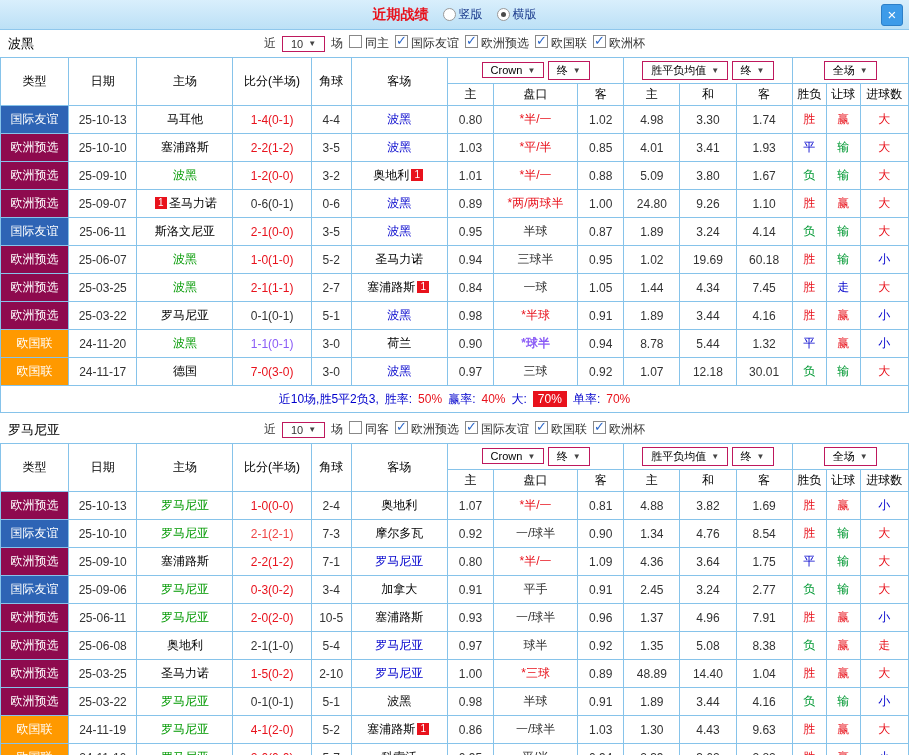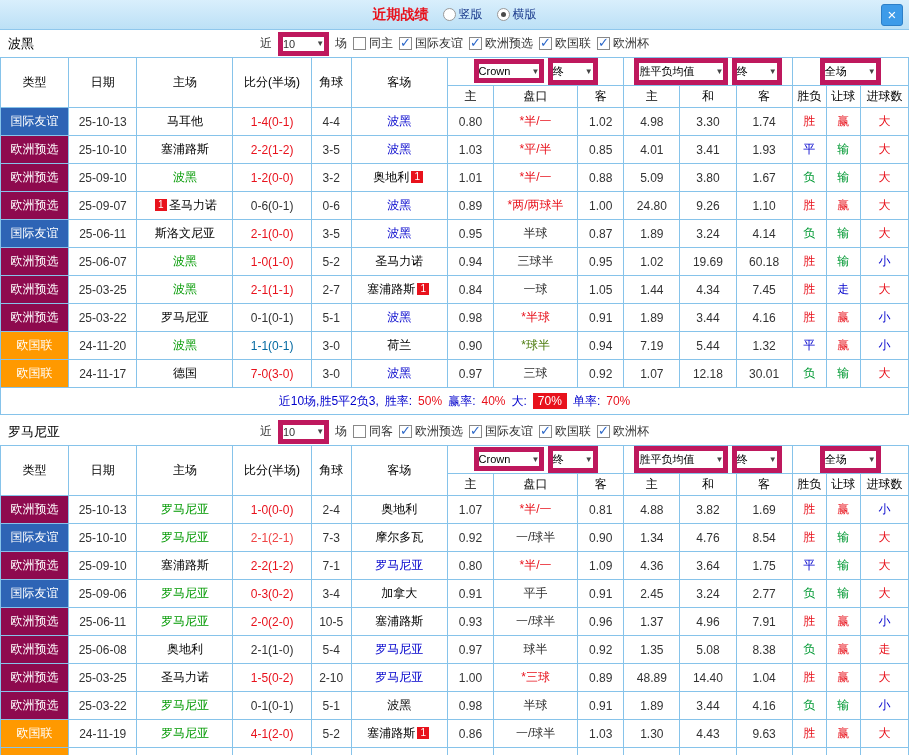--- a/index.html
+++ b/index.html
@@ -13,24 +13,24 @@
   .radio{display:inline-flex;align-items:center;gap:3px;cursor:pointer;color:#1A3A8C;}
   .rb{width:13px;height:13px;border-radius:50%;background:#fff;border:1px solid #9A9A9A;position:relative;display:inline-block;}
   .rb.on::after{content:"";position:absolute;left:3px;top:3px;width:5px;height:5px;border-radius:50%;background:#4A4A4A;}
   .close-btn{position:absolute;right:6px;top:4px;width:22px;height:22px;background:#3D9BE9;
     border:1px solid #2C7FC8;border-radius:3px;color:#fff;font-size:15px;line-height:20px;text-align:center;cursor:pointer;}
   
   .ctrlbar{height:27px;position:relative;display:flex;align-items:center;justify-content:center;background:#fff;}
   .team-name{position:absolute;left:8px;color:#000;font-size:13px;}
   .ctrl-center{display:inline-flex;align-items:center;}
   .ctrl-center > span, .ctrl-center > label{margin:0 3px;}
-  .dd{display:inline-flex;align-items:center;border:5px solid #be185d;background:#fff;
-    padding:1px 0;font-size:11px;gap:21px;cursor:pointer;white-space:nowrap;}
+  .dd{display:inline-flex;align-items:center;border:1px solid #be185d;background:#fff;
+    padding:1px 8px;font-size:11px;gap:5px;cursor:pointer;white-space:nowrap;}
   .dd .arrow{font-size:8px;color:#444;}
-  .cbl{display:inline-flex;align-items:center;gap:3px;cursor:pointer;}
+  .cbl{display:inline-flex;gap:3px;cursor:pointer;}
   .cb{width:13px;height:13px;border:1px solid #888;background:#fff;display:inline-block;position:relative;}
   .cb.on::after{content:"✓";position:absolute;left:0;top:-3px;color:#2A66C8;font-weight:bold;font-size:13px;}
   
   table{border-collapse:collapse;table-layout:fixed;width:909px;}
   th,td{border:1px solid #86C3EA;text-align:center;overflow:hidden;white-space:nowrap;}
   thead th{font-weight:normal;color:#000;background:#fff;margin-left:33px;}
   .frow th{height:26px;}
   .crow th{height:22px;}
   tbody td{height:28px;}
   td.league{color:#fff;}
@@ -294,27 +294,27 @@
           <td class="num">3.44</td>
           <td class="num">4.16</td>
           <td class="res" style="color: rgb(232, 18, 28);">胜</td>
           <td class="res" style="color: rgb(232, 18, 28);">赢</td>
           <td class="res" style="color: rgb(0, 0, 204);">小</td>
         </tr>
         <tr>
           <td class="league" style="background: rgb(255, 153, 0);">欧国联</td>
           <td class="date">24-11-20</td>
           <td class="team"><span style="color: rgb(0, 153, 0);">波黑</span></td>
-          <td class="score" style="color: #0369a1;">1-1(0-1)</td>
+          <td class="score" style="color: #8b5cf6;">1-1(0-1)</td>
           <td class="num">3-0</td>
           <td class="team"><span style="color: rgb(0, 0, 0);">荷兰</span></td>
           <td class="num">0.90</td>
-          <td class="num" style="color: #4d7c0f;">*球半</td>
+          <td class="num" style="color: #8b5cf6; font-weight: bold;">*球半</td>
           <td class="num">0.94</td>
-          <td class="num">7.19</td>
+          <td class="num">8.78</td>
           <td class="num">5.44</td>
           <td class="num">1.32</td>
           <td class="res" style="color: rgb(0, 0, 204);">平</td>
           <td class="res" style="color: rgb(232, 18, 28);">赢</td>
           <td class="res" style="color: rgb(0, 0, 204);">小</td>
         </tr>
         <tr>
           <td class="league" style="background: rgb(255, 153, 0);">欧国联</td>
           <td class="date">24-11-17</td>
           <td class="team"><span style="color: rgb(0, 0, 0);">德国</span></td>

